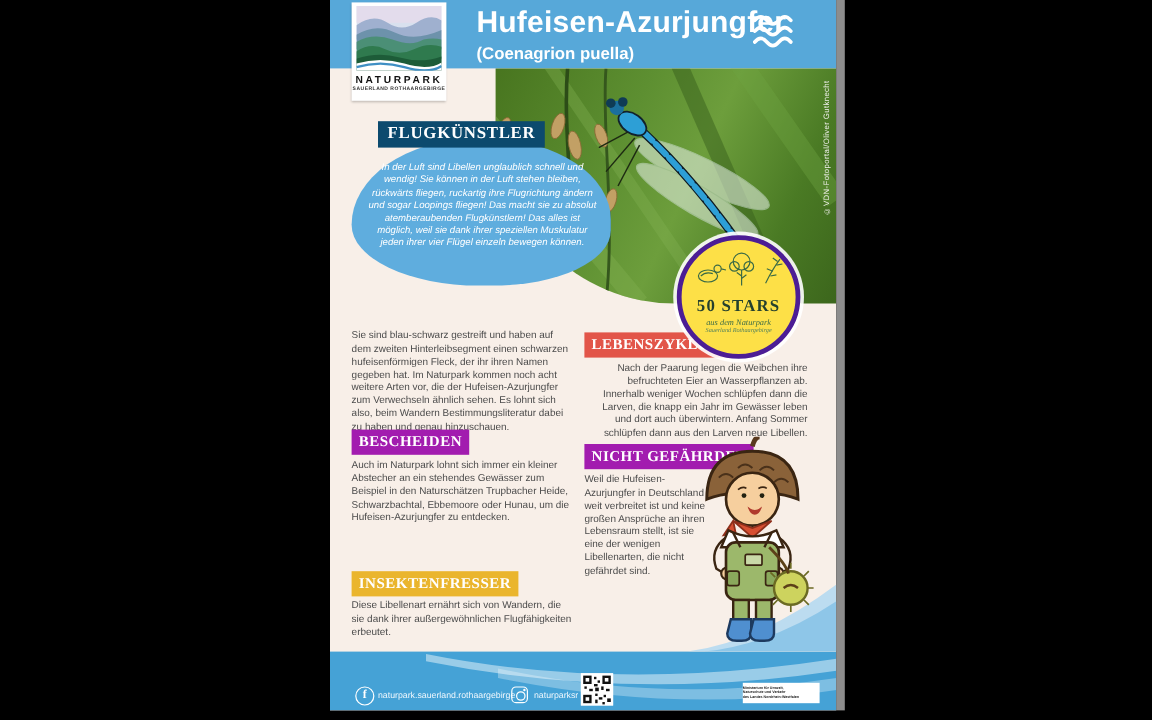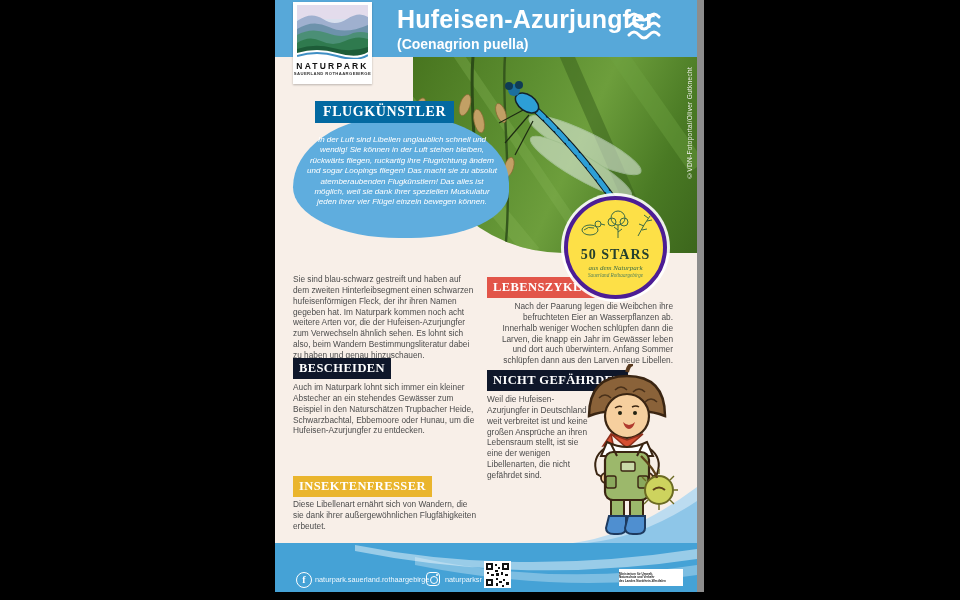--- a/index.html
+++ b/index.html
@@ -21,40 +21,40 @@
   .logo-l1{font-size:8.5px;font-weight:bold;color:#111;letter-spacing:2.2px;margin-top:2px;}
   .logo-l2{font-size:4.2px;font-weight:bold;color:#333;letter-spacing:.4px;}
 
   
   .photo{position:absolute;left:138px;top:57px;width:284px;height:196px;overflow:hidden;
          border-radius:0 0 0 150px;background:linear-gradient(115deg,#48751f 0%,#5d8f31 35%,#6d9e3c 55%,#4a7a24 80%,#3c661c 100%);}
   .credit{position:absolute;right:4px;top:10px;writing-mode:vertical-rl;transform:rotate(180deg);
           font-size:6.5px;color:#f0f0ec;letter-spacing:.3px;}
 
   
-  .flug-label{position:absolute;left:40px;top:101px;background:#0369a1;color:#fff;z-index:6;
+  .flug-label{position:absolute;left:40px;top:101px;background:#0c4a6e;color:#fff;z-index:6;
               font-family:"Liberation Serif",serif;font-weight:bold;font-size:14px;letter-spacing:.6px;
               padding:3px 8px 3px 8px;}
   .bubble{position:absolute;left:18px;top:116px;width:216px;height:122px;background:#5fadde;z-index:4;
           border-radius:50% 50% 48% 52% / 62% 58% 40% 44%;}
   .bubble-text{position:absolute;left:14px;right:12px;top:19px;font-size:8px;line-height:1.3;
                font-style:italic;color:#fff;text-align:center;}
 
   
   .badge{position:absolute;left:289px;top:196px;width:95px;height:95px;background:#fde047;border-radius:50%;
          border:4px solid #4c1d95;box-shadow:0 0 0 3px rgba(255,255,255,.9);z-index:6;text-align:center;}
   .badge-title{font-family:"Liberation Serif",serif;font-weight:bold;font-size:14px;color:#25402e;
                letter-spacing:1px;margin-top:1px;}
   .badge-sub1{font-family:"Liberation Serif",serif;font-style:italic;font-size:7px;color:#3c6b46;margin-top:1px;}
   .badge-sub2{font-family:"Liberation Serif",serif;font-style:italic;font-size:5.2px;color:#53815c;}
 
   
   .sec-label{position:absolute;color:#fff;font-family:"Liberation Serif",serif;font-weight:bold;
              font-size:12.5px;letter-spacing:.4px;padding:3px 6px;white-space:nowrap;}
-  .bg-green{background:#17543a;} .bg-navy{background:#0f172a;} .bg-red{background:#e25549;} .bg-yellow{background:#eab52d;}
+  .bg-green{background:#17543a;} .bg-navy{background:#a21caf;} .bg-red{background:#e25549;} .bg-yellow{background:#eab52d;}
   .body-text{position:absolute;font-size:8.3px;line-height:1.31;color:#4c4c4c;}
   .body-text p{margin:0 0 4px 0;}
 
   
   .mascot{position:absolute;left:300px;top:364px;z-index:3;}
   .corner-swoosh{position:absolute;left:298px;top:479px;z-index:1;}
 
   
   .footer{position:absolute;left:0;top:543px;width:422px;height:49px;background:#45a2d6;overflow:hidden;}
   .footer-waves{position:absolute;left:0;top:0;}

